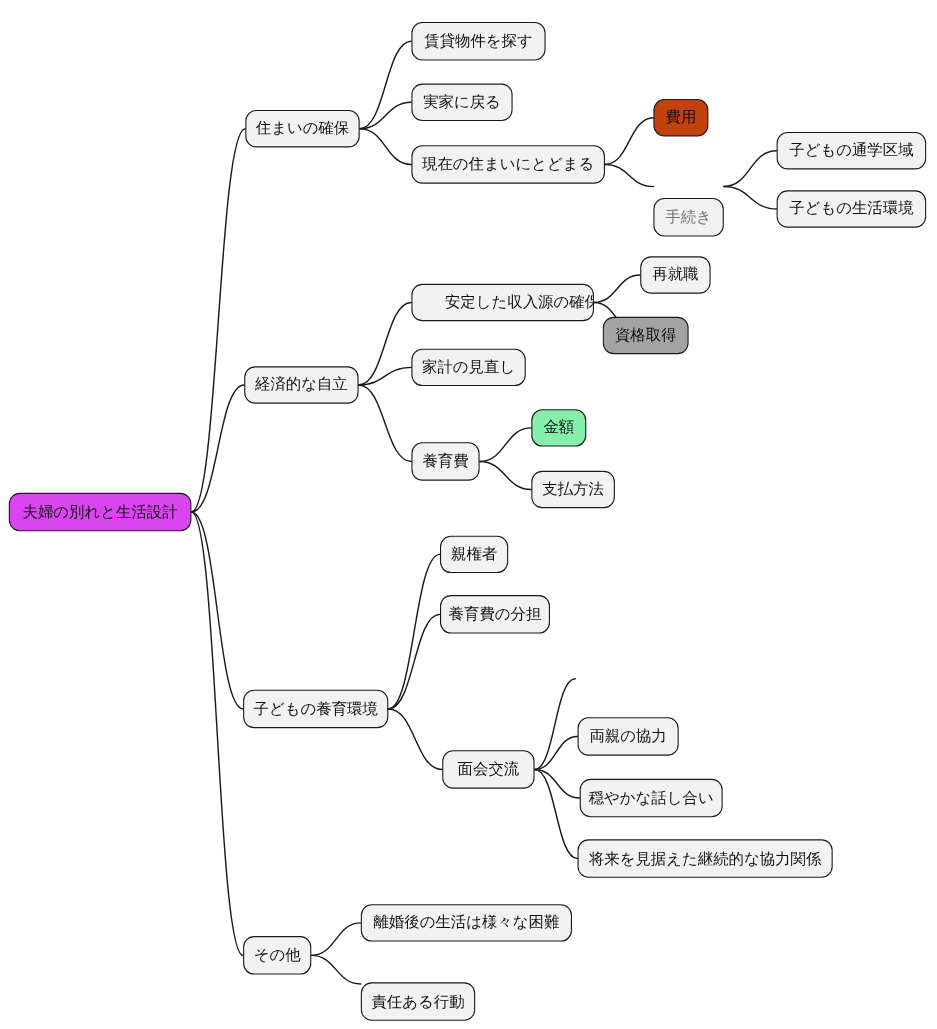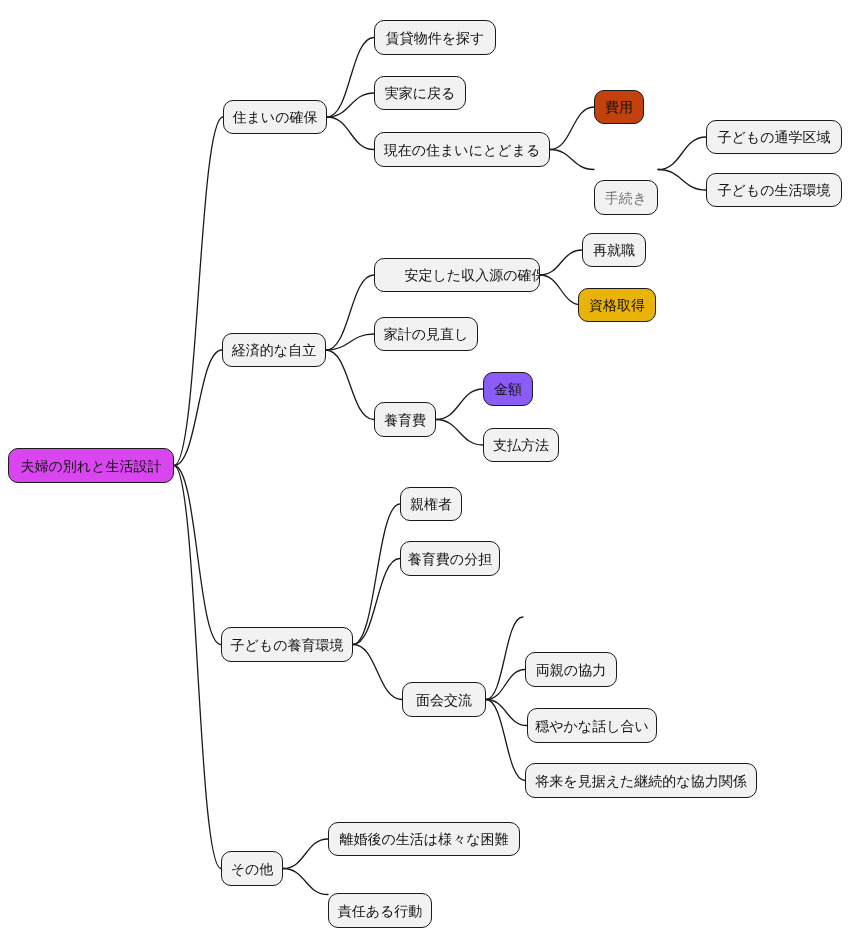--- a/index.html
+++ b/index.html
@@ -83,24 +83,24 @@
     <div class="node" style="left: 374px; top: 20px; width: 122px; height: 35px; background: rgb(242, 242, 242); border-color: rgb(26, 26, 26); color: rgb(17, 17, 17);">賃貸物件を探す</div>
     <div class="node" style="left: 374px; top: 76px; width: 92px; height: 34px; background: rgb(242, 242, 242); border-color: rgb(26, 26, 26); color: rgb(17, 17, 17);">実家に戻る</div>
     <div class="node" style="left: 374px; top: 132px; width: 176px; height: 35px; background: rgb(242, 242, 242); border-color: rgb(26, 26, 26); color: rgb(17, 17, 17);">現在の住まいにとどまる</div>
     <div class="node" style="left: 594px; top: 90px; width: 50px; height: 34px; background: #c2410c; border-color: rgb(26, 26, 26); color: rgb(17, 17, 17);">費用</div>
     <div class="node" style="left: 594px; top: 152px; width: 64px; height: 35px; background: rgb(242, 242, 242); border-color: rgb(26, 26, 26); color: #737373; margin-top: 28px;">手続き</div>
     <div class="node" style="left: 706px; top: 120px; width: 136px; height: 34px; background: rgb(242, 242, 242); border-color: rgb(26, 26, 26); color: rgb(17, 17, 17);">子どもの通学区域</div>
     <div class="node" style="left: 706px; top: 173px; width: 136px; height: 34px; background: rgb(242, 242, 242); border-color: rgb(26, 26, 26); color: rgb(17, 17, 17);">子どもの生活環境</div>
     <div class="node" style="left: 222px; top: 333px; width: 104px; height: 34px; background: rgb(242, 242, 242); border-color: rgb(26, 26, 26); color: rgb(17, 17, 17);">経済的な自立</div>
     <div class="node" style="left: 374px; top: 258px; width: 166px; height: 34px; background: rgb(242, 242, 242); border-color: rgb(26, 26, 26); color: rgb(17, 17, 17); padding-left: 36px;">安定した収入源の確保</div>
     <div class="node" style="left: 582px; top: 233px; width: 64px; height: 34px; background: rgb(242, 242, 242); border-color: rgb(26, 26, 26); color: rgb(17, 17, 17);">再就職</div>
-    <div class="node" style="left: 578px; top: 288px; width: 78px; height: 34px; background: #eab308; border-color: rgb(26, 26, 26); color: rgb(17, 17, 17);">資格取得</div>
+    <div class="node" style="left: 548px; top: 288px; width: 78px; height: 34px; background: #a3a3a3; border-color: rgb(26, 26, 26); color: rgb(17, 17, 17);">資格取得</div>
     <div class="node" style="left: 374px; top: 317px; width: 104px; height: 34px; background: rgb(242, 242, 242); border-color: rgb(26, 26, 26); color: rgb(17, 17, 17);">家計の見直し</div>
     <div class="node" style="left: 374px; top: 402px; width: 62px; height: 35px; background: rgb(242, 242, 242); border-color: rgb(26, 26, 26); color: rgb(17, 17, 17);">養育費</div>
-    <div class="node" style="left: 483px; top: 372px; width: 50px; height: 34px; background: #8b5cf6; border-color: rgb(26, 26, 26); color: rgb(17, 17, 17);">金額</div>
+    <div class="node" style="left: 483px; top: 372px; width: 50px; height: 34px; background: #86efac; border-color: rgb(26, 26, 26); color: rgb(17, 17, 17);">金額</div>
     <div class="node" style="left: 483px; top: 428px; width: 76px; height: 34px; background: rgb(242, 242, 242); border-color: rgb(26, 26, 26); color: rgb(17, 17, 17);">支払方法</div>
     <div class="node" style="left: 221px; top: 627px; width: 132px; height: 35px; background: rgb(242, 242, 242); border-color: rgb(26, 26, 26); color: rgb(17, 17, 17);">子どもの養育環境</div>
     <div class="node" style="left: 400px; top: 487px; width: 62px; height: 34px; background: rgb(242, 242, 242); border-color: rgb(26, 26, 26); color: rgb(17, 17, 17);">親権者</div>
     <div class="node" style="left: 400px; top: 541px; width: 100px; height: 35px; background: rgb(242, 242, 242); border-color: rgb(26, 26, 26); color: rgb(17, 17, 17);">養育費の分担</div>
     <div class="node" style="left: 402px; top: 682px; width: 84px; height: 35px; background: rgb(242, 242, 242); border-color: rgb(26, 26, 26); color: rgb(17, 17, 17);">面会交流</div>
     <div class="node" style="left: 525px; top: 652px; width: 92px; height: 35px; background: rgb(242, 242, 242); border-color: rgb(26, 26, 26); color: rgb(17, 17, 17);">両親の協力</div>
     <div class="node" style="left: 525px; top: 763px; width: 232px; height: 35px; background: rgb(242, 242, 242); border-color: rgb(26, 26, 26); color: rgb(17, 17, 17);">将来を見据えた継続的な協力関係</div>
     <div class="node" style="left: 527px; top: 708px; width: 130px; height: 35px; background: rgb(242, 242, 242); border-color: rgb(26, 26, 26); color: rgb(17, 17, 17);">穏やかな話し合い</div>
     <div class="node" style="left: 221px; top: 851px; width: 62px; height: 35px; background: rgb(242, 242, 242); border-color: rgb(26, 26, 26); color: rgb(17, 17, 17);">その他</div>
     <div class="node" style="left: 328px; top: 822px; width: 192px; height: 34px; background: rgb(242, 242, 242); border-color: rgb(26, 26, 26); color: rgb(17, 17, 17);">離婚後の生活は様々な困難</div>

